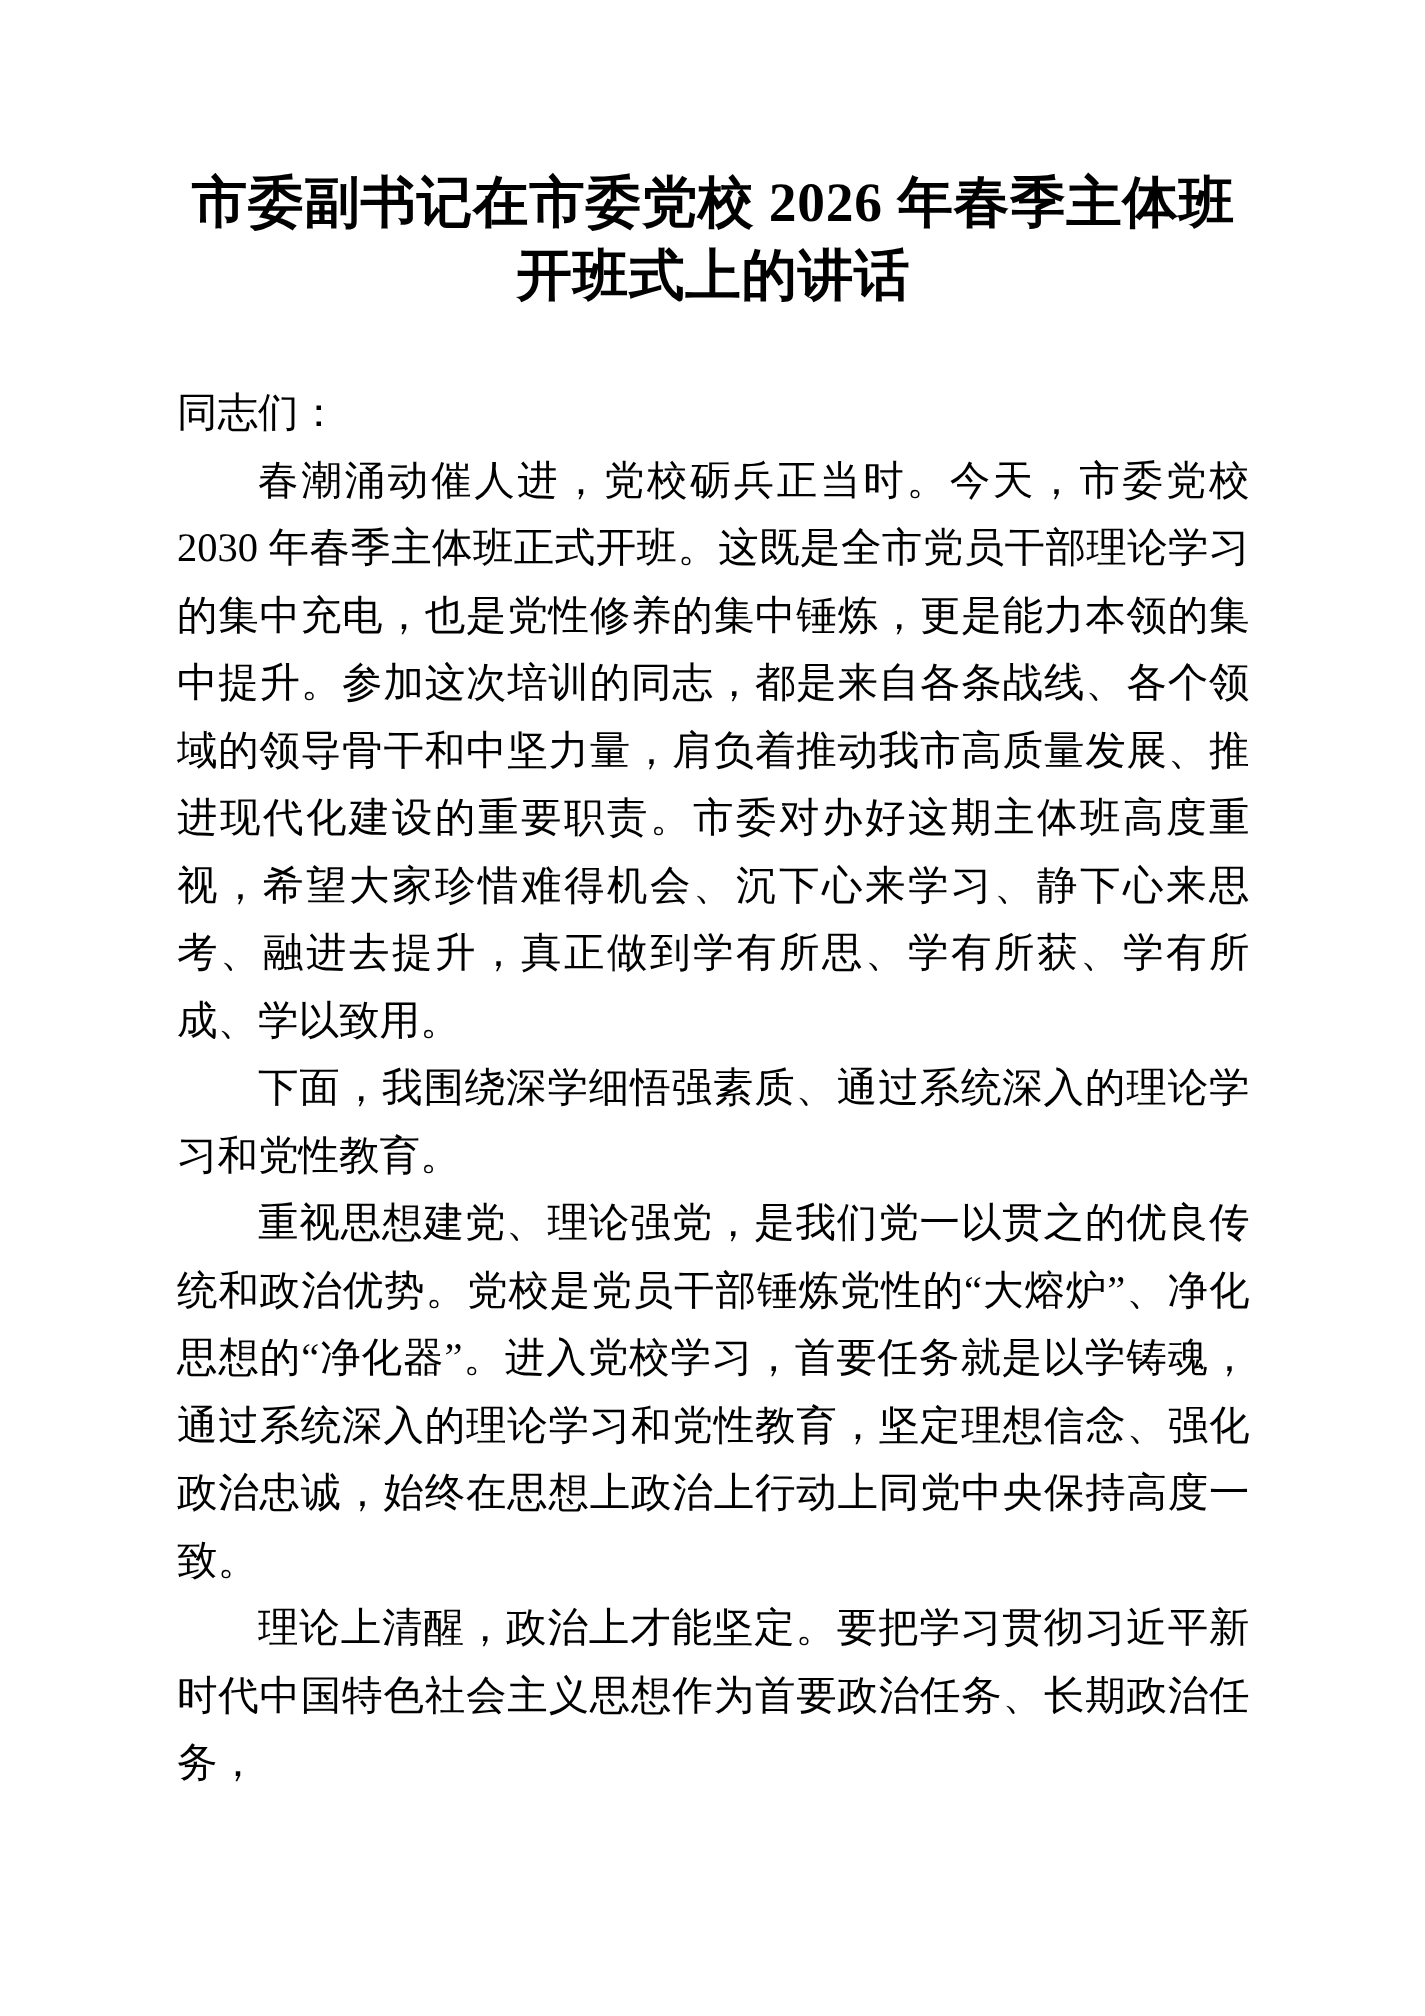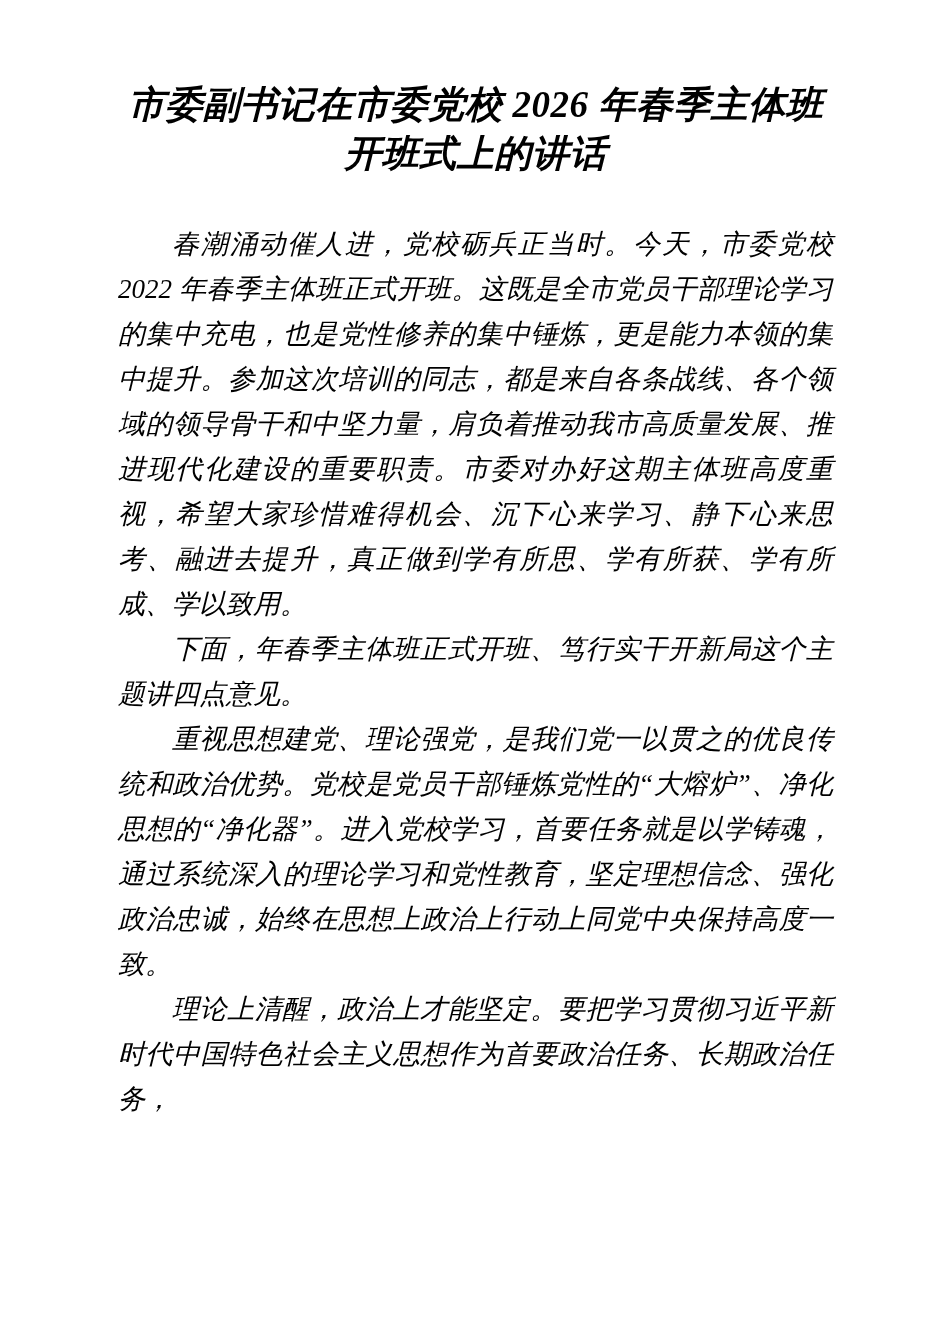--- a/index.html
+++ b/index.html
@@ -10,23 +10,22 @@
   body {
     width: 950px;
     height: 1344px;
     overflow: hidden;
     color: #000000;
   }
   .page {
     box-sizing: border-box;
     width: 950px;
     height: 964px;
-    padding: 80px 117px 0 118px;
+    padding: 111px 117px 0 118px;
     background: #ffffff;
-    font-style: italic;
   }
   .doc-title {
     margin: 0;
     font-family: "Liberation Serif", serif;
     font-weight: 700;
     font-size: 37px;
     line-height: 49px;
     text-align: center;
     letter-spacing: 0.5px;
   }
@@ -54,18 +53,19 @@
     font-family: "Liberation Serif", serif;
     font-weight: 400;
   }
 </style>
 </head>
 <body>
 
 <div class="page">
   <h1 class="doc-title">市委副书记在市委党校 2026 年春季主体班开班式上的讲话</h1>
   <div class="doc-body">
-    <p>春潮涌动催人进，党校砺兵正当时。今天，市委党校 2022 年春季主体班正式开班。这既是全市党员干部理论学习的集中充电，也是党性修养的集中锤炼，更是能力本领的集中提升。参加这次培训的同志，都是来自各条战线、各个领域的领导骨干和中坚力量，肩负着推动我市高质量发展、推进现代化建设的重要职责。市委对办好这期主体班高度重视，希望大家珍惜难得机会、沉下心来学习、静下心来思考、融进去提升，真正做到学有所思、学有所获、学有所成、学以致用。</p>
-    <p>下面，年春季主体班正式开班、笃行实干开新局这个主题讲四点意见。</p>
+    <p class="salutation">同志们：</p>
+    <p>春潮涌动催人进，党校砺兵正当时。今天，市委党校 2030 年春季主体班正式开班。这既是全市党员干部理论学习的集中充电，也是党性修养的集中锤炼，更是能力本领的集中提升。参加这次培训的同志，都是来自各条战线、各个领域的领导骨干和中坚力量，肩负着推动我市高质量发展、推进现代化建设的重要职责。市委对办好这期主体班高度重视，希望大家珍惜难得机会、沉下心来学习、静下心来思考、融进去提升，真正做到学有所思、学有所获、学有所成、学以致用。</p>
+    <p>下面，我围绕深学细悟强素质、通过系统深入的理论学习和党性教育。</p>
     <p>重视思想建党、理论强党，是我们党一以贯之的优良传统和政治优势。党校是党员干部锤炼党性的“大熔炉”、净化思想的“净化器”。进入党校学习，首要任务就是以学铸魂，通过系统深入的理论学习和党性教育，坚定理想信念、强化政治忠诚，始终在思想上政治上行动上同党中央保持高度一致。</p>
     <p>理论上清醒，政治上才能坚定。要把学习贯彻习近平新时代中国特色社会主义思想作为首要政治任务、长期政治任务，</p>
   </div>
 </div>
 
 </body></html>

